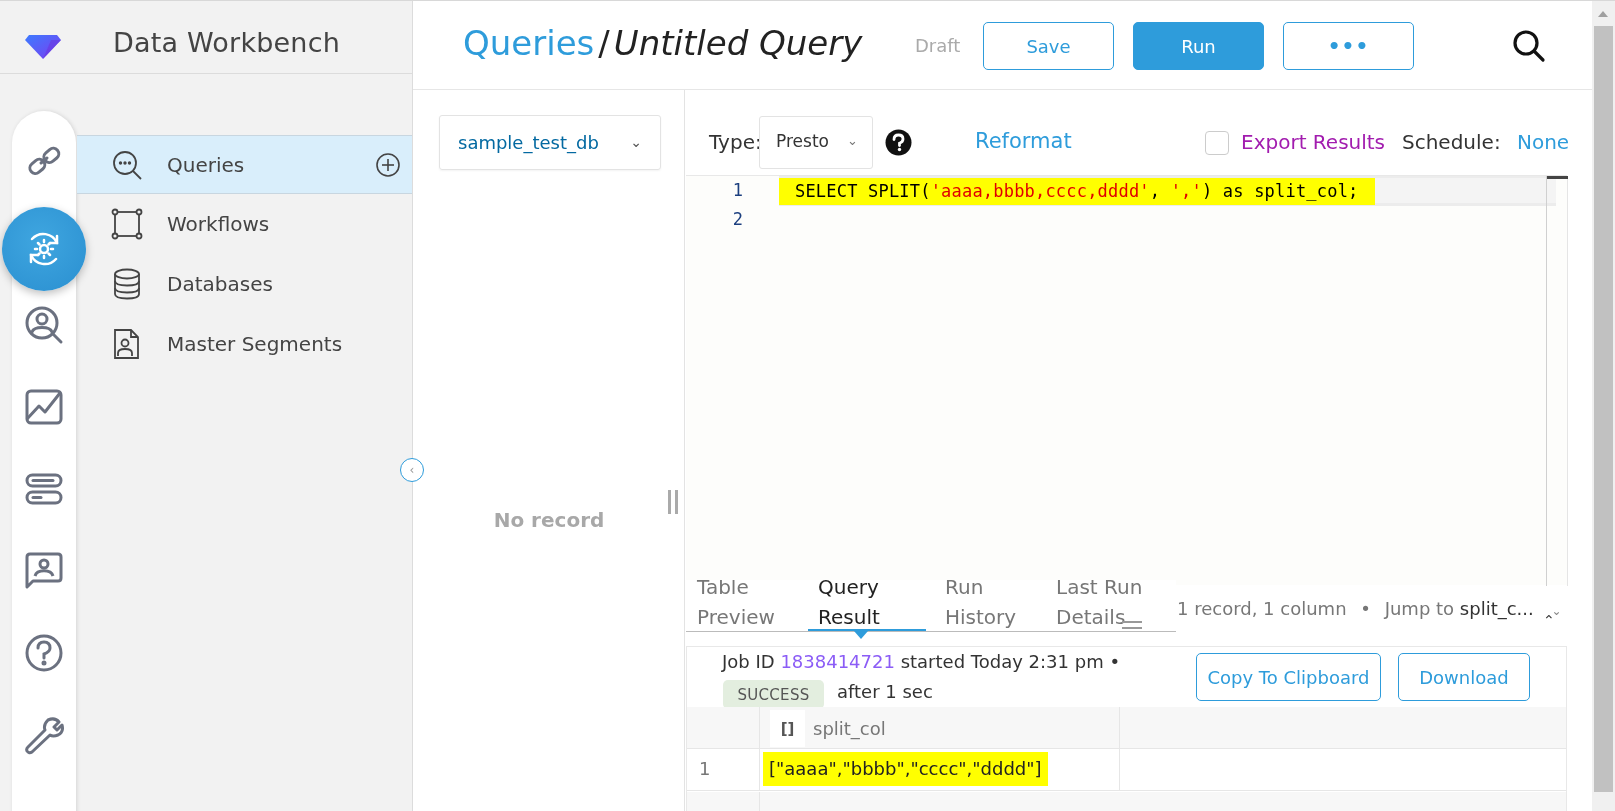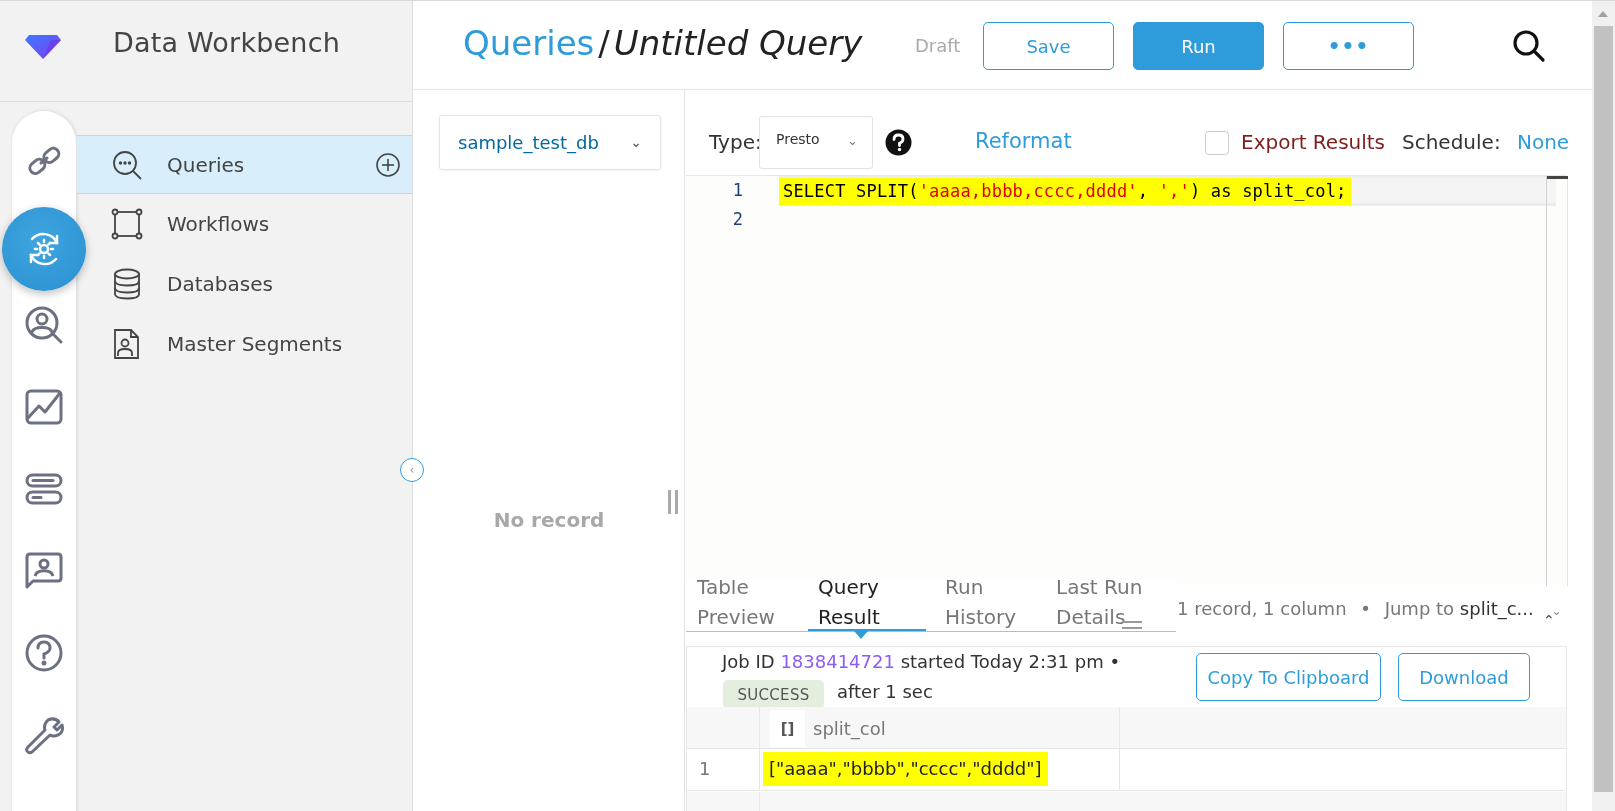--- a/index.html
+++ b/index.html
@@ -4,21 +4,21 @@
 <style>
   * { box-sizing: border-box; margin: 0; padding: 0; }
   html, body { width: 1615px; height: 811px; overflow: hidden; }
   body { font-family: "DejaVu Sans", "Liberation Sans", sans-serif; background: #ffffff; color: #333; position: relative; }
 
   
   .top-line { position: absolute; left: 0; top: 0; width: 1615px; height: 1px; background: #d8d8d8; }
 
   
   .left-col { position: absolute; left: 0; top: 1px; width: 413px; height: 810px; background: #f2f2f2; border-right: 1px solid #dcdcdc; }
-  .brand { position: absolute; left: 0; top: 0; width: 412px; height: 101px; border-bottom: 1px solid #dcdcdc; }
+  .brand { position: absolute; left: 0; top: 0; width: 412px; height: 73px; border-bottom: 1px solid #dcdcdc; }
   .brand .logo { position: absolute; left: 25px; top: 30px; width: 36px; height: 28px; }
   .brand .app-title { position: absolute; left: 113px; top: 26px; font-size: 27px; color: #444; letter-spacing: 0.2px; }
 
   .rail { position: absolute; left: 12px; top: 110px; width: 64px; height: 710px; background: #fff; border-radius: 32px 32px 0 0; box-shadow: 1px 0 4px rgba(0,0,0,0.12); }
   .rail-icon { position: absolute; left: 0; width: 64px; height: 48px; display: flex; align-items: center; justify-content: center; }
   .rail-icon svg { width: 40px; height: 40px; }
   .rail-active { position: absolute; left: 2px; top: 206px; width: 84px; height: 84px; border-radius: 50%; background: radial-gradient(circle at 45% 40%, #3fa6e0, #2a8fd0); box-shadow: 0 3px 8px rgba(0,0,0,0.25); display: flex; align-items: center; justify-content: center; }
 
   .nav { position: absolute; left: 77px; top: 134px; width: 335px; }
   .nav-item { position: relative; height: 60px; display: flex; align-items: center; }
@@ -53,34 +53,34 @@
   .db-panel { position: absolute; left: 413px; top: 90px; width: 272px; height: 721px; background: #fff; border-right: 1px solid #e3e3e3; }
   .db-select { position: absolute; left: 26px; top: 25px; width: 222px; height: 55px; border: 1px solid #e3e3e3; border-radius: 3px; box-shadow: 0 1px 2px rgba(0,0,0,0.05); }
   .db-select .val { position: absolute; left: 18px; top: 16px; font-size: 18px; color: #0369a1; }
   .db-select .chev { position: absolute; right: 18px; top: 18px; font-size: 14px; color: #555; }
   .no-tables { position: absolute; left: 0; width: 272px; top: 418px; text-align: center; font-size: 20px; font-weight: bold; color: #a8a8a8; }
   .splitter { position: absolute; left: 668px; top: 490px; width: 8px; height: 24px; border-left: 3px solid #aaa; border-right: 3px solid #aaa; width: 10px; }
 
   
   .type-label { position: absolute; left: 709px; top: 130px; font-size: 20px; color: #333; }
   .type-select { position: absolute; left: 759px; top: 116px; width: 114px; height: 53px; border: 1px solid #e3e3e3; border-radius: 3px; }
-  .type-select .val { position: absolute; left: 16px; top: 14px; font-size: 14px; color: #333; }
+  .type-select .val { position: absolute; left: 16px; top: 14px; font-size: 17px; color: #333; }
   .type-select .chev { position: absolute; right: 14px; top: 16px; font-size: 13px; color: #777; }
   .help-icon { position: absolute; left: 885px; top: 129px; width: 27px; height: 27px; }
   .reformat { position: absolute; left: 975px; top: 129px; font-size: 21px; color: #2e9cdb; }
   .export-cb { position: absolute; left: 1205px; top: 131px; width: 24px; height: 24px; border: 1px solid #ccc; border-radius: 4px; background: #fff; }
-  .export-label { position: absolute; left: 1241px; top: 130px; font-size: 20px; color: #7f1d1d; }
+  .export-label { position: absolute; left: 1241px; top: 130px; font-size: 20px; color: #a21caf; }
   .schedule-label { position: absolute; left: 1402px; top: 130px; font-size: 20px; color: #333; }
   .schedule-val { position: absolute; left: 1517px; top: 130px; font-size: 20px; color: #2e9cdb; }
 
   
   .editor { position: absolute; left: 686px; top: 175px; width: 881px; height: 410px; background: #fdfdfb; border-top: 1px solid #e8e8e8; }
   .editor .gutter-line { position: absolute; left: 0; font-family: "DejaVu Sans Mono", "Liberation Mono", monospace; font-size: 17px; color: #1c3f7f; width: 57px; text-align: right; }
   .editor .active-line { position: absolute; left: 93px; top: 0; width: 777px; height: 30px; background: #f4f4f4; border-top: 2px solid #ececec; border-bottom: 3px solid #ececec; }
-  .editor .code { position: absolute; left: 93px; top: 2px; height: 27px; font-family: "DejaVu Sans Mono", "Liberation Mono", monospace; font-size: 17px; line-height: 27px; background: #ffff00; padding: 0 4px; color: #000; white-space: pre; letter-spacing: 0.2px; }
+  .editor .code { position: absolute; left: 93px; top: 2px; height: 27px; font-family: "DejaVu Sans Mono", "Liberation Mono", monospace; font-size: 17px; line-height: 27px; background: #ffff00; padding: 0 16px; color: #000; white-space: pre; letter-spacing: 0.2px; }
   .editor .code .str { color: #e00000; }
   .editor .vscroll { position: absolute; left: 860px; top: 0; width: 22px; height: 410px; border-left: 1px solid #d0d0d0; border-right: 1px solid #e5e5e5; }
   .editor .vscroll .mark { position: absolute; left: 0; top: 0; width: 21px; height: 3px; background: #444; }
 
   
   .results-tabs { position: absolute; left: 686px; top: 580px; width: 490px; height: 52px; border-bottom: 1px solid #bbb; background: #fff; overflow: hidden; }
   .rtab { position: absolute; top: -8px; font-size: 20px; line-height: 30px; color: #777; }
   .rtab.active { color: #222; }
   .rtab-underline { position: absolute; left: 122px; top: 49px; width: 118px; height: 3px; background: #2e9cdb; }
   .rtab-caret { position: absolute; left: 854px; top: 631px; width: 0; height: 0; border-left: 7px solid transparent; border-right: 7px solid transparent; border-top: 8px solid #2e9cdb; }

